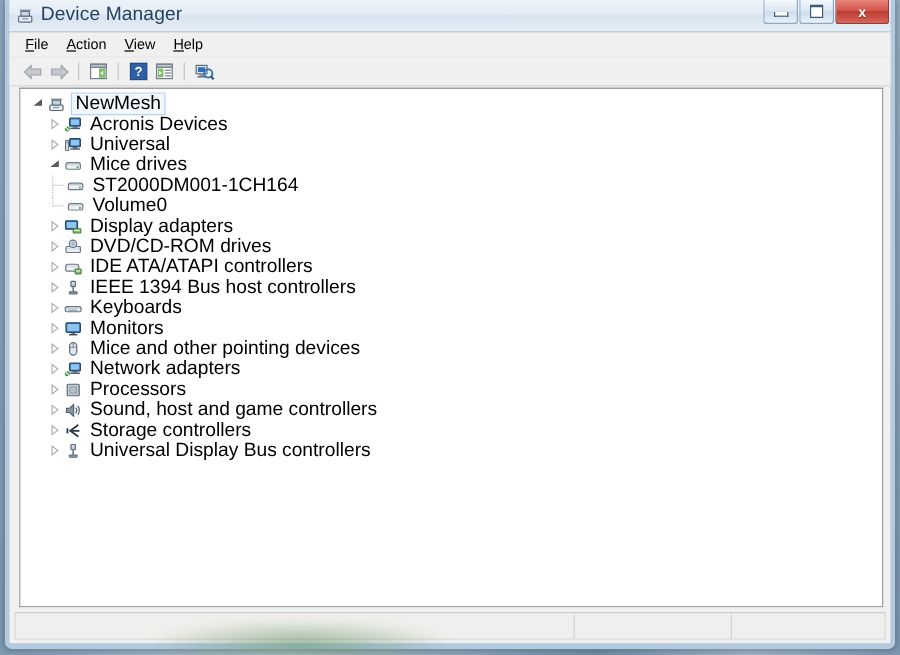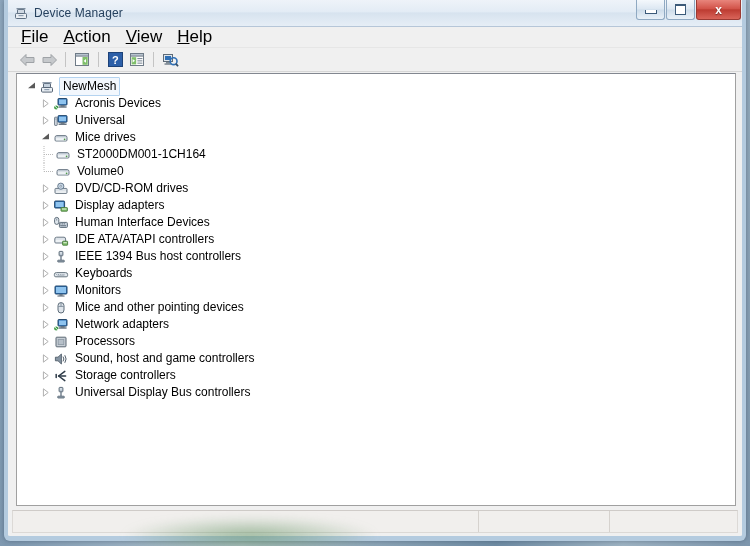--- a/index.html
+++ b/index.html
@@ -71,21 +71,21 @@
     align-items: center;
     padding-left: 5px;
   }
   #title-icon {
     width: 16px; height: 16px;
     margin-right: 5px;
     position: relative;
     flex: none;
   }
   #title-text {
-    font-size: 12px;
+    font-size: 16px;
     color: #26415e;
     letter-spacing: 0.1px;
     white-space: nowrap;
   }
   .caption-buttons {
     position: absolute;
     right: 1px;
     top: 0px;
     display: flex;
     height: 21px;
@@ -133,21 +133,21 @@
   
   #menubar {
     height: 20px;
     background: #f0f0f0;
     display: flex;
     align-items: center;
     padding-left: 6px;
     border-bottom: 1px solid #e6e6e6;
   }
   .menu-item {
-    font-size: 17px;
+    font-size: 12px;
     color: #000;
     padding: 2px 8px 2px 7px;
     cursor: default;
     white-space: nowrap;
   }
   .menu-item u { text-decoration: underline; }
 
   
   #toolbar {
     height: 23px;
@@ -179,21 +179,21 @@
     top: 73px;
     right: 6px;
     bottom: 30px;
     background: #ffffff;
     border: 1px solid #a0a0a0;
     border-top-color: #828790;
     overflow: hidden;
   }
   #tree {
     padding: 4px 0 0 6px;
-    font-size: 12px;
+    font-size: 16px;
     color: #000;
   }
   .row {
     display: flex;
     align-items: center;
     height: 17px;
     position: relative;
     white-space: nowrap;
   }
   .expander {
@@ -465,65 +465,46 @@
         </div>
 
         <div class="row" style="padding-left:14px">
           <span class="expander">
             <svg width="11" height="11" viewBox="0 0 11 11">
               <path d="M3.4 1.8 L8.2 5.5 L3.4 9.2 Z" fill="none" stroke="#b0b0b0" stroke-width="1"></path>
             </svg>
           </span>
           <span class="node-icon">
             <svg width="16" height="16" viewBox="0 0 16 16">
+              <rect x="1.6" y="3" width="10" height="7" rx="0.8" fill="#2b6fb5" stroke="#274a6d" stroke-width="1"></rect>
+              <rect x="2.6" y="4" width="8" height="5" fill="#8fc4ef"></rect>
+              <rect x="8" y="9.6" width="6.4" height="3.6" rx="0.5" fill="#7fbf6a" stroke="#4a7c3d" stroke-width="0.9"></rect>
+              <rect x="9" y="10.5" width="4.4" height="1" fill="#e3f2dc"></rect>
+            </svg>
+          </span>
+          <span class="node-label">Display adapters</span>
+        </div>
+
+        <div class="row" style="padding-left:14px">
+          <span class="expander">
+            <svg width="11" height="11" viewBox="0 0 11 11">
+              <path d="M3.4 1.8 L8.2 5.5 L3.4 9.2 Z" fill="none" stroke="#b0b0b0" stroke-width="1"></path>
+            </svg>
+          </span>
+          <span class="node-icon">
+            <svg width="16" height="16" viewBox="0 0 16 16">
               <rect x="2" y="7.4" width="12" height="5" rx="0.8" fill="#dde3e9" stroke="#6d7a87" stroke-width="1"></rect>
               <rect x="3" y="10.4" width="10" height="1.4" fill="#f0f3f6"></rect>
               <circle cx="7.8" cy="5.2" r="3.1" fill="#c9d8e6" stroke="#5f7285" stroke-width="0.9"></circle>
               <circle cx="7.8" cy="5.2" r="0.9" fill="#ffffff" stroke="#5f7285" stroke-width="0.6"></circle>
             </svg>
           </span>
           <span class="node-label">DVD/CD-ROM drives</span>
         </div>
 
-        <div class="row" style="padding-left:14px">
-          <span class="expander">
-            <svg width="11" height="11" viewBox="0 0 11 11">
-              <path d="M3.4 1.8 L8.2 5.5 L3.4 9.2 Z" fill="none" stroke="#b0b0b0" stroke-width="1"></path>
-            </svg>
-          </span>
-          <span class="node-icon">
-            <svg width="16" height="16" viewBox="0 0 16 16">
-              <rect x="1.6" y="3" width="10" height="7" rx="0.8" fill="#2b6fb5" stroke="#274a6d" stroke-width="1"></rect>
-              <rect x="2.6" y="4" width="8" height="5" fill="#8fc4ef"></rect>
-              <rect x="8" y="9.6" width="6.4" height="3.6" rx="0.5" fill="#7fbf6a" stroke="#4a7c3d" stroke-width="0.9"></rect>
-              <rect x="9" y="10.5" width="4.4" height="1" fill="#e3f2dc"></rect>
-            </svg>
-          </span>
-          <span class="node-label">Display adapters</span>
-        </div>
-
-        <div class="row" style="padding-left:14px">
-          <span class="expander">
-            <svg width="11" height="11" viewBox="0 0 11 11">
-              <path d="M3.4 1.8 L8.2 5.5 L3.4 9.2 Z" fill="none" stroke="#b0b0b0" stroke-width="1"></path>
-            </svg>
-          </span>
-          <span class="node-icon">
-            <svg width="16" height="16" viewBox="0 0 16 16">
-              <rect x="1.6" y="2.4" width="4.2" height="7" rx="2.1" fill="#dfe6ec" stroke="#5f6d7a" stroke-width="1"></rect>
-              <line x1="3.7" y1="3.6" x2="3.7" y2="5.6" stroke="#7b8a98" stroke-width="0.9"></line>
-              <rect x="6.4" y="7.4" width="8" height="5" rx="0.8" fill="#c8d2dc" stroke="#5f6d7a" stroke-width="1"></rect>
-              <rect x="7.2" y="8.3" width="1.2" height="1.1" fill="#6f7d8a"></rect>
-              <rect x="9" y="8.3" width="1.2" height="1.1" fill="#6f7d8a"></rect>
-              <rect x="10.8" y="8.3" width="1.2" height="1.1" fill="#6f7d8a"></rect>
-              <rect x="7.2" y="10.1" width="5.8" height="1.1" fill="#6f7d8a"></rect>
-            </svg>
-          </span>
-          <span class="node-label">Human Interface Devices</span>
-        </div>
 
         <div class="row" style="padding-left:14px">
           <span class="expander">
             <svg width="11" height="11" viewBox="0 0 11 11">
               <path d="M3.4 1.8 L8.2 5.5 L3.4 9.2 Z" fill="none" stroke="#b0b0b0" stroke-width="1"></path>
             </svg>
           </span>
           <span class="node-icon">
             <svg width="16" height="16" viewBox="0 0 16 16">
               <path d="M1.8 7 Q1.8 5.2 3.6 5.2 L11 5.2 Q12.6 5.2 12.6 7 L12.6 10 Q12.6 11 11.6 11 L2.8 11 Q1.8 11 1.8 10 Z" fill="#dde3e9" stroke="#6d7a87" stroke-width="1"></path>

